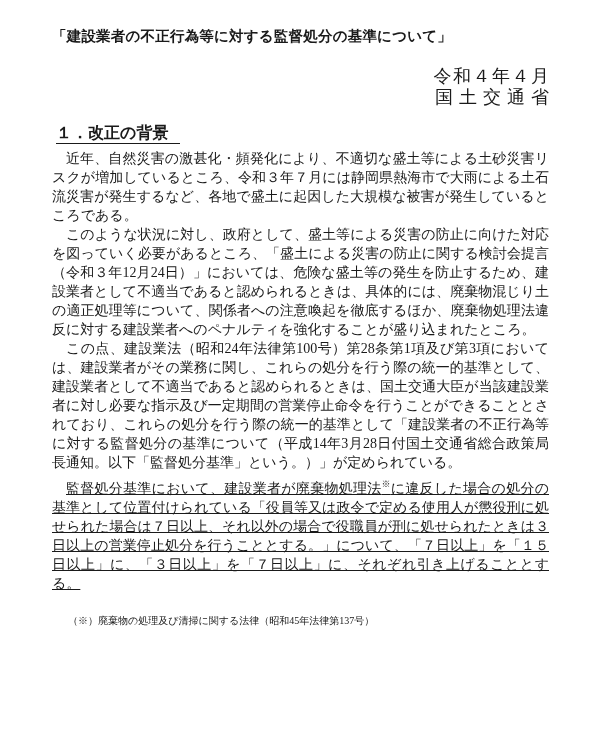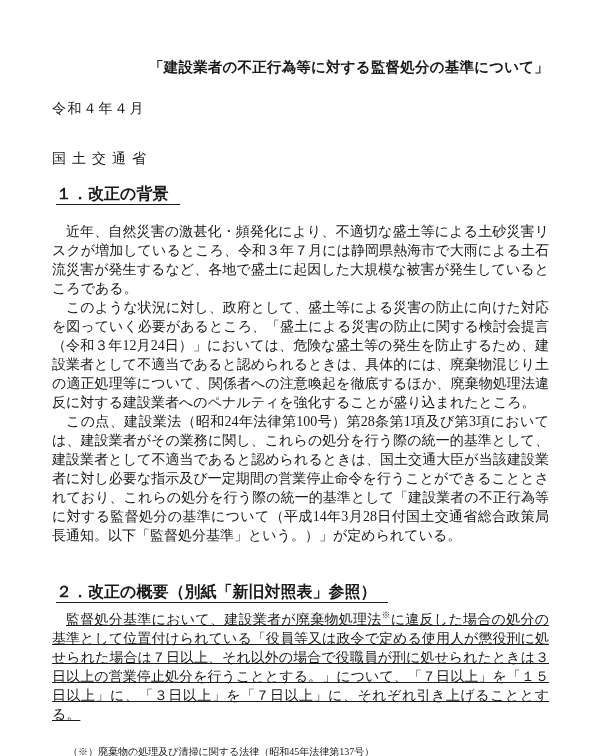--- a/index.html
+++ b/index.html
@@ -14,41 +14,40 @@
     margin: 0 auto;
     background: #ffffff;
     color: #1a1a1a;
     box-sizing: border-box;
     padding: 27px 53px 0 52px;
     overflow: hidden;
     font-family: "Liberation Serif", "DejaVu Serif", serif;
     font-size: 14px;
   }
   .title-block {
-    text-align: right;
-    font-family: Liberation Mono, monospace;
+    text-align: left;
+    font-family: Liberation Sans, sans-serif;
     font-weight: bold;
     font-size: 14.5px;
     line-height: 19px;
     letter-spacing: 0.2px;
-    margin-top: 32px;
   }
   .meta-block {
     margin-top: 20px;
-    font-size: 14px;
+    text-align: right;
+    font-size: 18px;
     line-height: 21px;
   }
   .meta-date {
     letter-spacing: 1.5px;
     margin-right: -1.5px;
   }
   .meta-org {
     letter-spacing: 6px;
     margin-right: -6px;
-    margin-top: 29px;
   }
   .section-heading {
     margin: 0 0 0 4px;
     font-family: "Liberation Sans", "DejaVu Sans", sans-serif;
     font-weight: bold;
     font-size: 16px;
     line-height: 17px;
   }
   .section-heading .u {
     display: inline-block;
@@ -57,21 +56,21 @@
   }
   .h1 { margin-top: 16px; }
   .h2 { margin-top: 38px; }
   .body-para {
     margin: 0;
     text-align: justify;
     text-indent: 1em;
     font-size: 14px;
     line-height: 19px;
   }
-  .first-para { margin-top: 17px; }
+  .first-para { margin-top: 5px; }
   .s2-para { margin-top: 7px; text-decoration: underline; }
   .ref-sup {
     font-size: 9px;
     vertical-align: super;
     line-height: 0;
   }
   .note-line {
     margin-top: 20px;
     padding-left: 16px;
     font-size: 10px;
@@ -95,20 +94,17 @@
   <div>
     <h2 class="section-heading h1">
       <span class="u">１．改正の背景</span>
     </h2>
     <p class="body-para first-para">近年、自然災害の激甚化・頻発化により、不適切な盛土等による土砂災害リスクが増加しているところ、令和３年７月には静岡県熱海市で大雨による土石流災害が発生するなど、各地で盛土に起因した大規模な被害が発生しているところである。</p>
     <p class="body-para">このような状況に対し、政府として、盛土等による災害の防止に向けた対応を図っていく必要があるところ、「盛土による災害の防止に関する検討会提言（令和３年12月24日）」においては、危険な盛土等の発生を防止するため、建設業者として不適当であると認められるときは、具体的には、廃棄物混じり土の適正処理等について、関係者への注意喚起を徹底するほか、廃棄物処理法違反に対する建設業者へのペナルティを強化することが盛り込まれたところ。</p>
     <p class="body-para">この点、建設業法（昭和24年法律第100号）第28条第1項及び第3項においては、建設業者がその業務に関し、これらの処分を行う際の統一的基準として、建設業者として不適当であると認められるときは、国土交通大臣が当該建設業者に対し必要な指示及び一定期間の営業停止命令を行うことができることとされており、これらの処分を行う際の統一的基準として「建設業者の不正行為等に対する監督処分の基準について（平成14年3月28日付国土交通省総合政策局長通知。以下「監督処分基準」という。）」が定められている。</p>
   </div>
 
   <div>
-    <h2 class="section-heading h2">
-      <span class="u">２．改正の概要（別紙「新旧対照表」参照）</span>
-    </h2>
     <p class="body-para s2-para"><span>監督処分基準において、建設業者が廃棄物処理法</span><sup class="ref-sup">※</sup><span>に違反した場合の処分の基準として位置付けられている「役員等又は政令で定める使用人が懲役刑に処せられた場合は７日以上、それ以外の場合で役職員が刑に処せられたときは３日以上の営業停止処分を行うこととする。」について、「７日以上」を「１５日以上」に、「３日以上」を「７日以上」に、それぞれ引き上げることとする。</span></p>
     <div class="note-line">（※）廃棄物の処理及び清掃に関する法律（昭和45年法律第137号）</div>
   </div>
 
 </div>
 
 </body></html>

